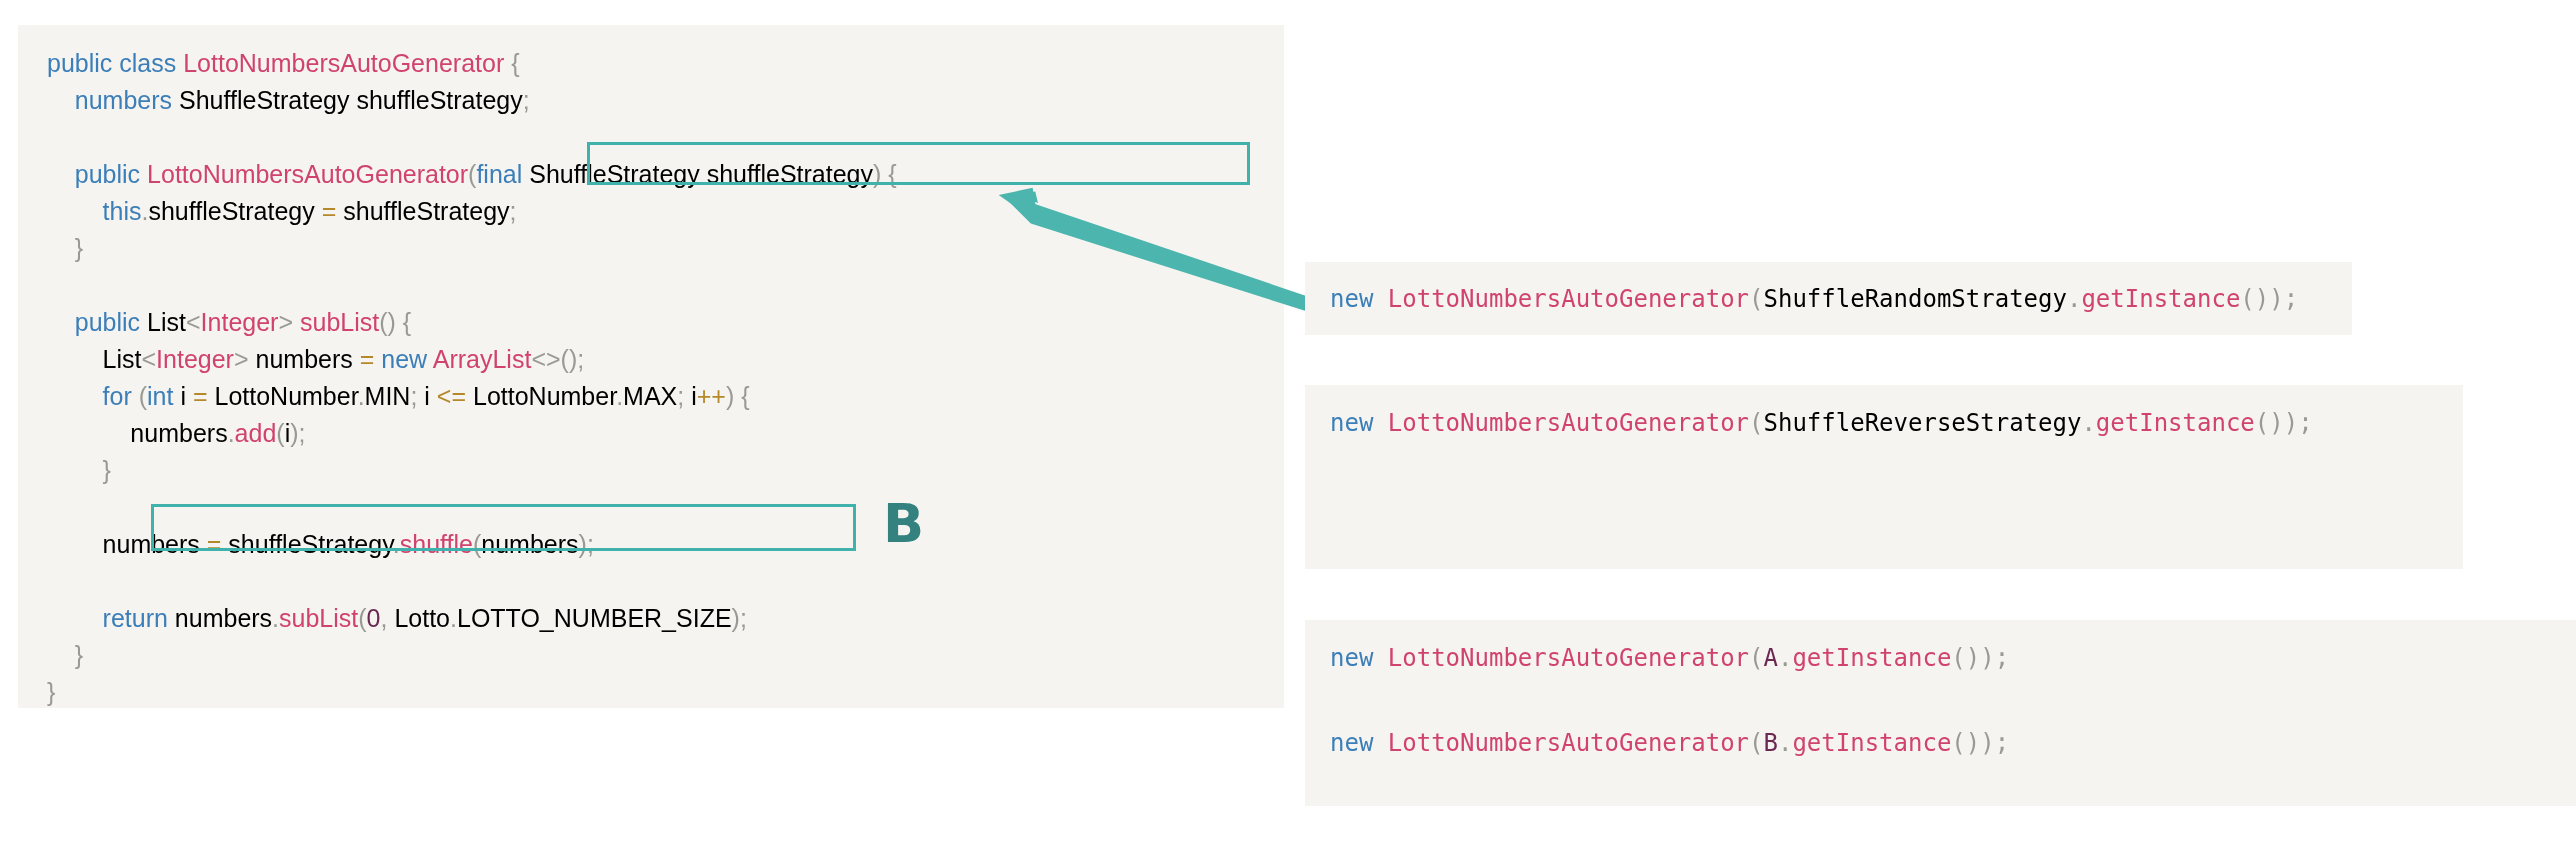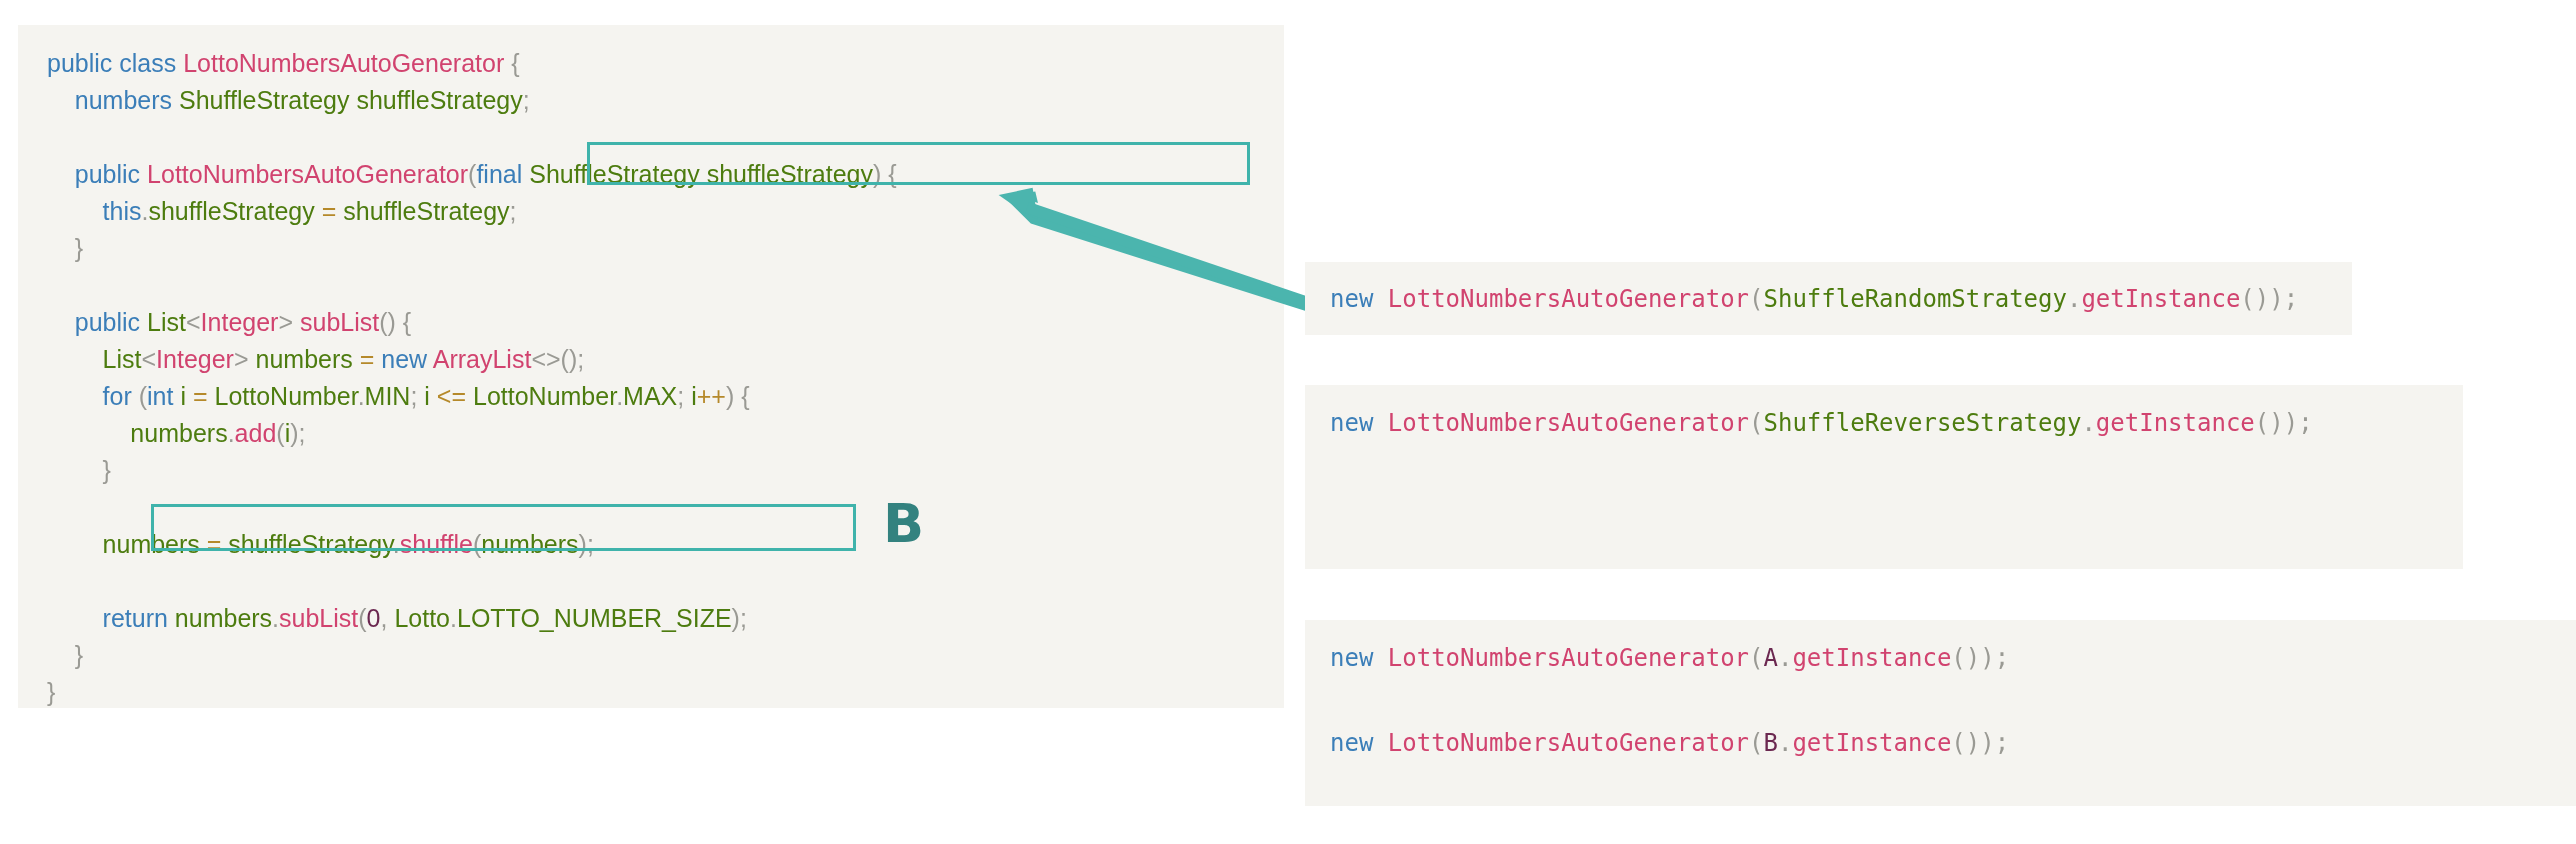--- a/index.html
+++ b/index.html
@@ -28,21 +28,21 @@
     left:18px;top:25px;width:1266px;height:683px;
     padding:20px 0 0 0;
   }
   #left-code .code{padding-left:29px;}
 
   .k{color:#3b7eb8;}            
   .t{color:#d1436f;}            
   .m{color:#d1436f;}            
   .op{color:#b5892a;}           
   .p{color:#9a9a94;}            
-  .n{color:#4d7c0f;}            
+  .n{color:#000000;}            
   .num{color:#6b2850;}          
   .ph{color:#6b2850;}           
 
   
   #panel-1{left:1305px;top:262px;width:1047px;height:73px;}
   #panel-2{left:1305px;top:385px;width:1158px;height:184px;}
   #panel-3{left:1305px;top:620px;width:1477px;height:186px;}
   .codepanel .snip{
     font-family:"DejaVu Sans Mono","Liberation Mono",monospace;
     white-space:pre;

